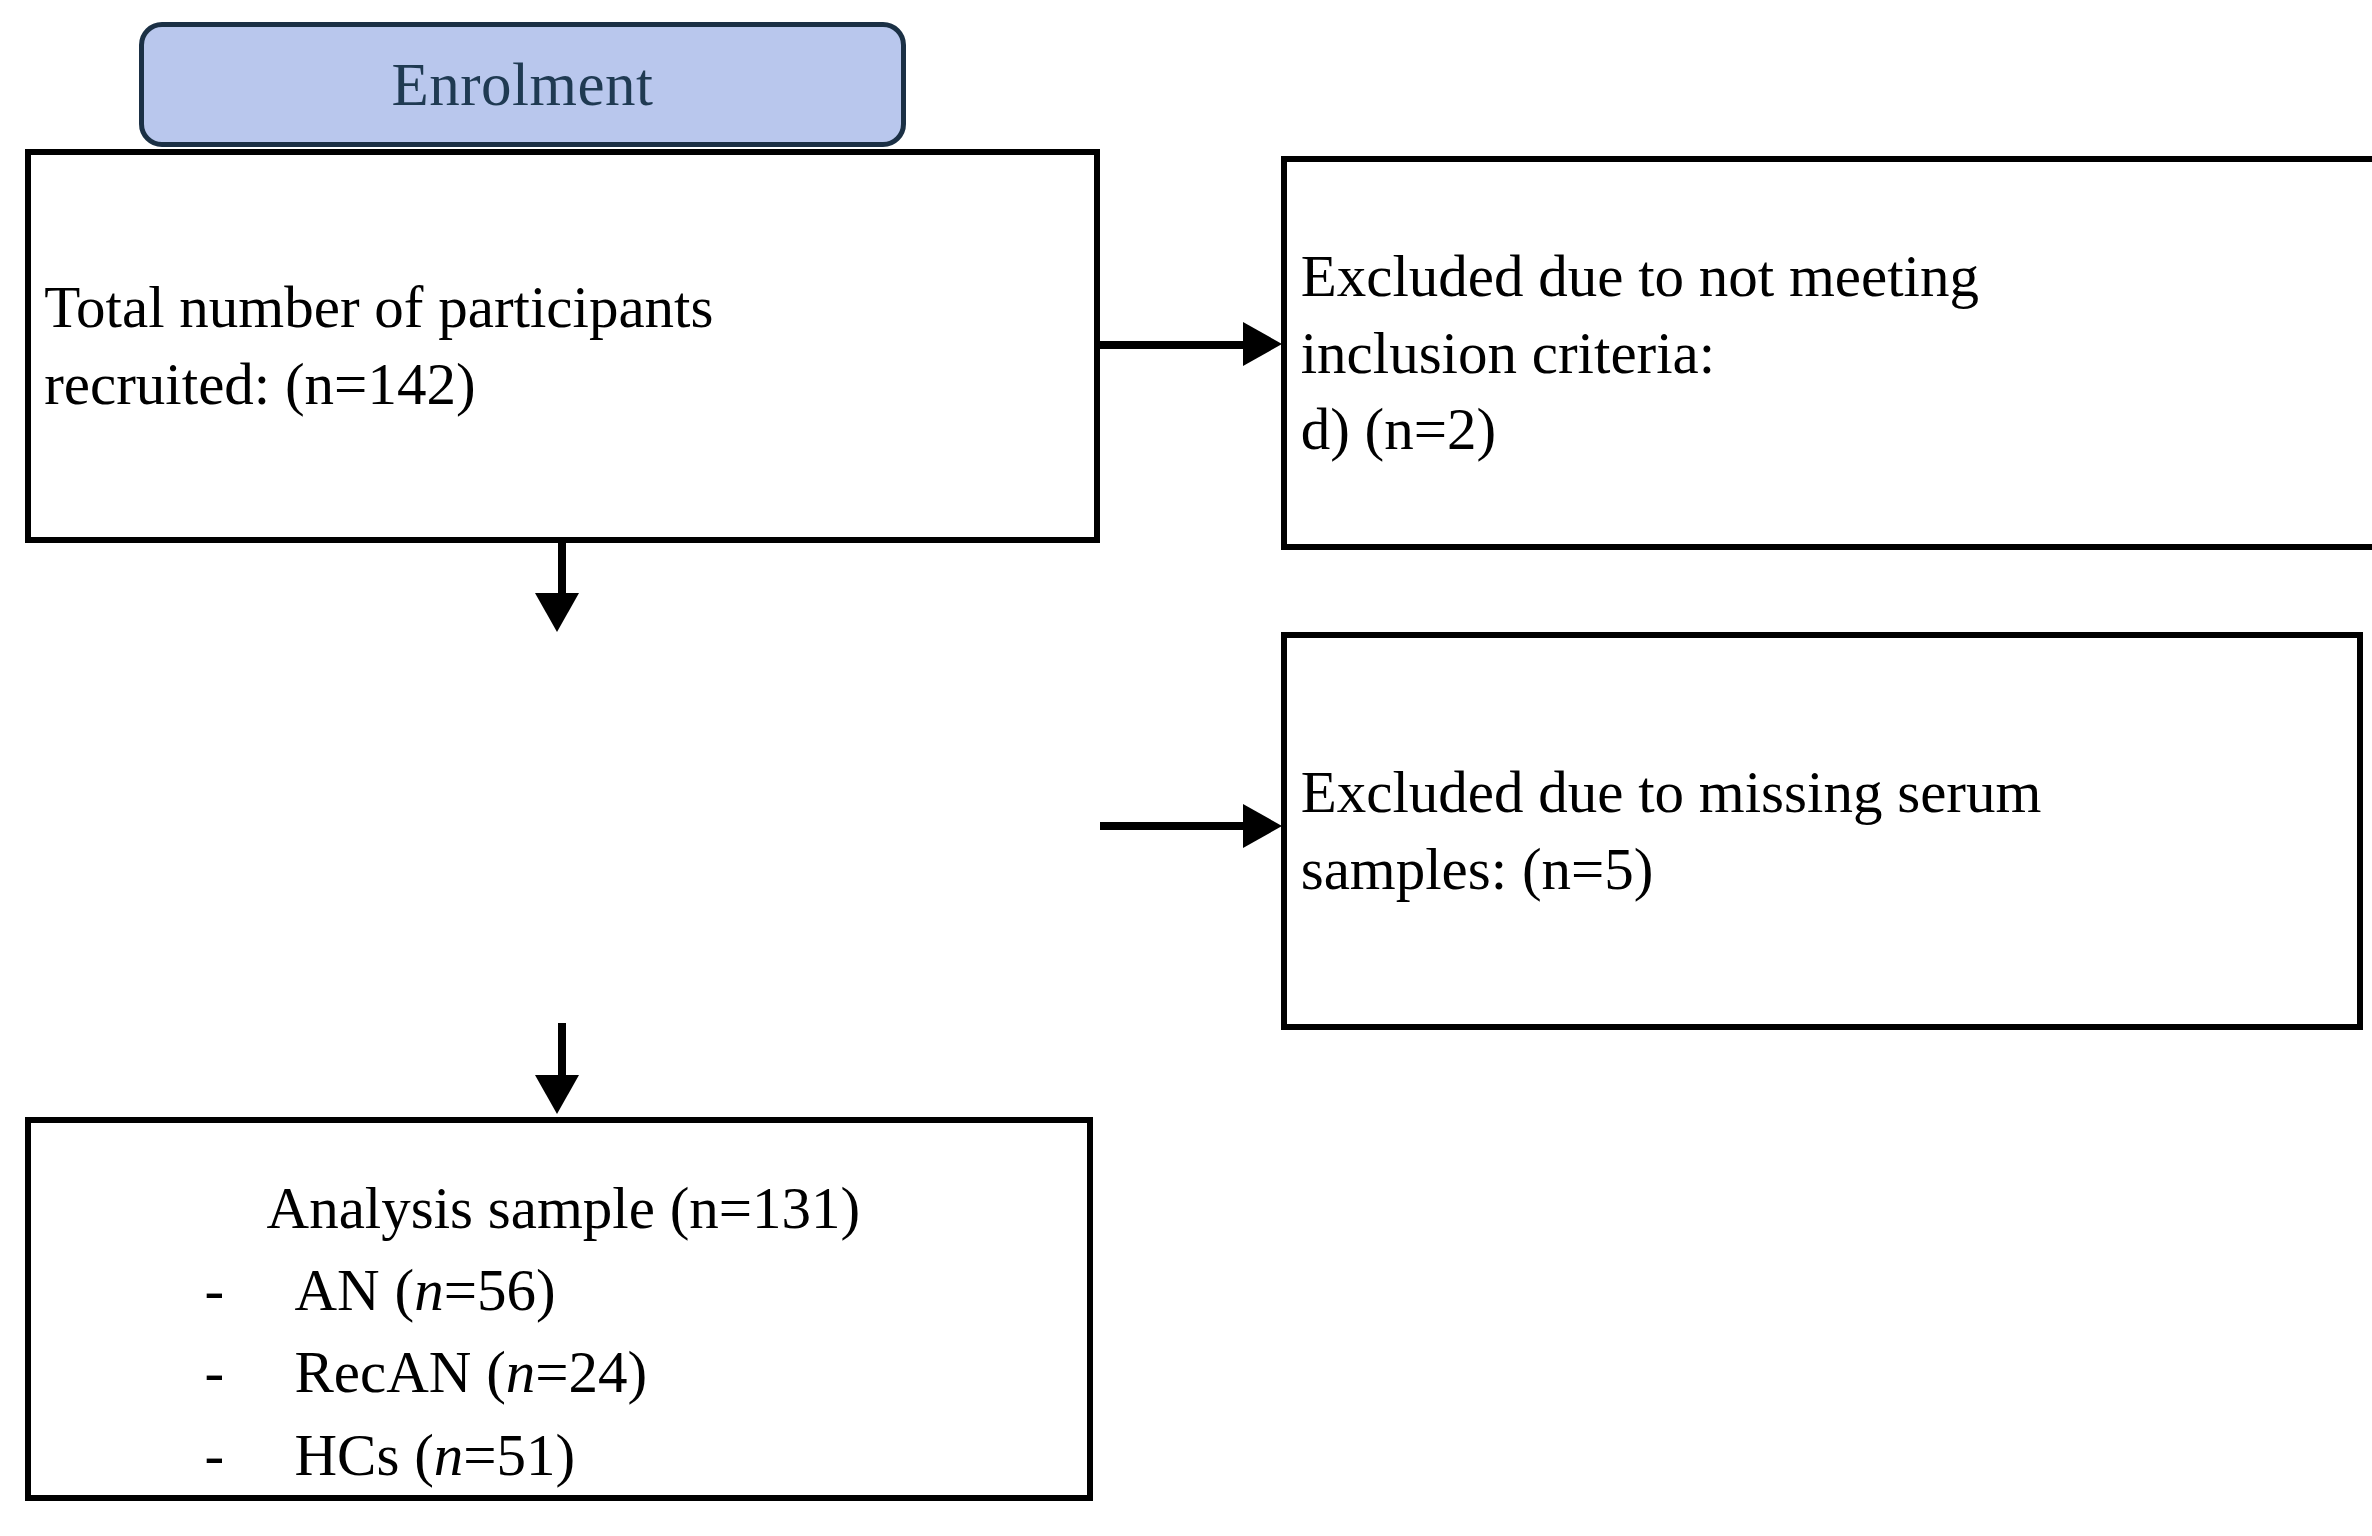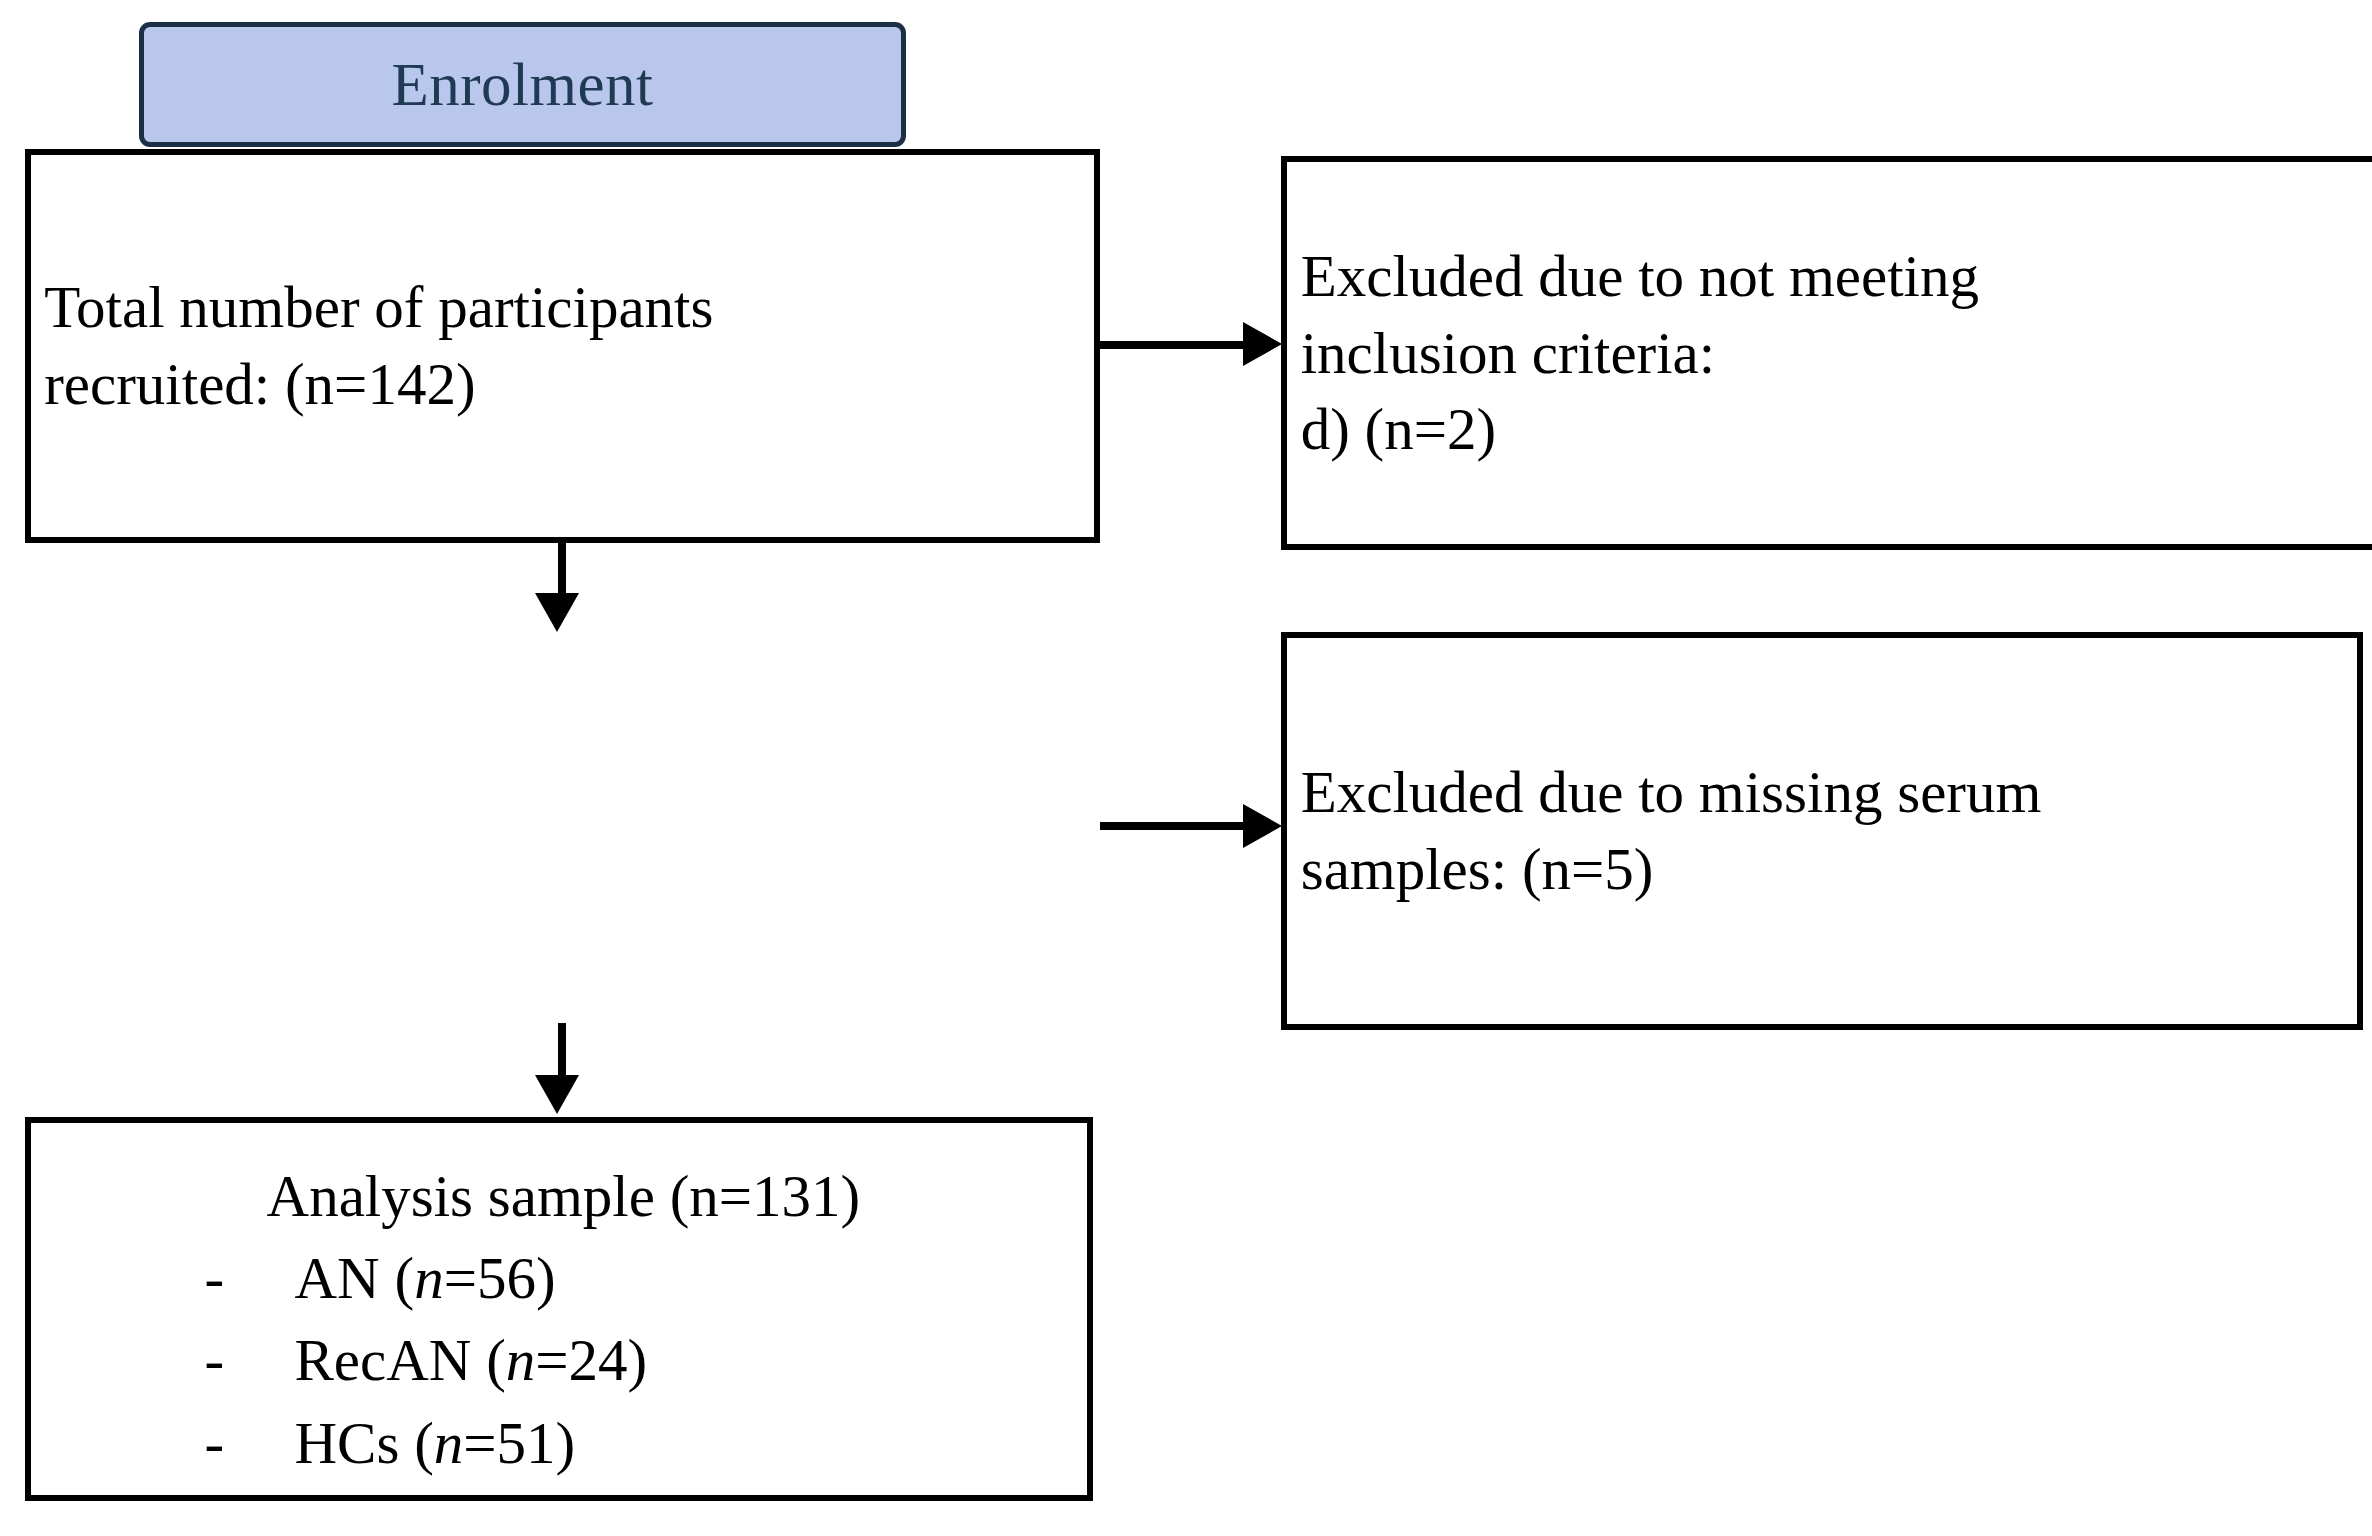--- a/index.html
+++ b/index.html
@@ -39,21 +39,21 @@
   
   #enrolment-box {
     position: absolute;
     left: 139px;
     top: 21.6px;
     width: 767px;
     height: 125px;
     box-sizing: border-box;
     background: #b9c7ed;
     border: 5.9px solid #1b3045;
-    border-radius: 11px;
+    border-radius: 23px;
     display: flex;
     align-items: center;
     justify-content: center;
     z-index: 5;
   }
   #enrolment-label {
     font-size: 61px;
     color: #1f3a52;
     line-height: 1;
     letter-spacing: 0.5px;
@@ -63,20 +63,21 @@
   #box-recruited   { left: 24.5px;   top: 149px;  width: 1075px; height: 394px; }
   #box-excl-crit   { left: 1281px; top: 156px;  width: 1278px; height: 394px; }
   #box-total       { left: 24.5px;   top: 632px;  width: 1075px; height: 391px; }
   #box-excl-serum  { left: 1281px; top: 632px;  width: 1082px; height: 398px; }
   #box-analysis    { left: 24.5px;   top: 1117px; width: 1068px; height: 384px;
                      justify-content: flex-start; }
 
   
   #analysis-inner {
     padding-top: 37px;
+    margin-top: 12px;
   }
   #analysis-title {
     font-size: 59px;
     line-height: 1.25;
     text-align: center;
     color: #000000;
     padding-left: 9.8px;
   }
   #analysis-list {
     margin: 0;

